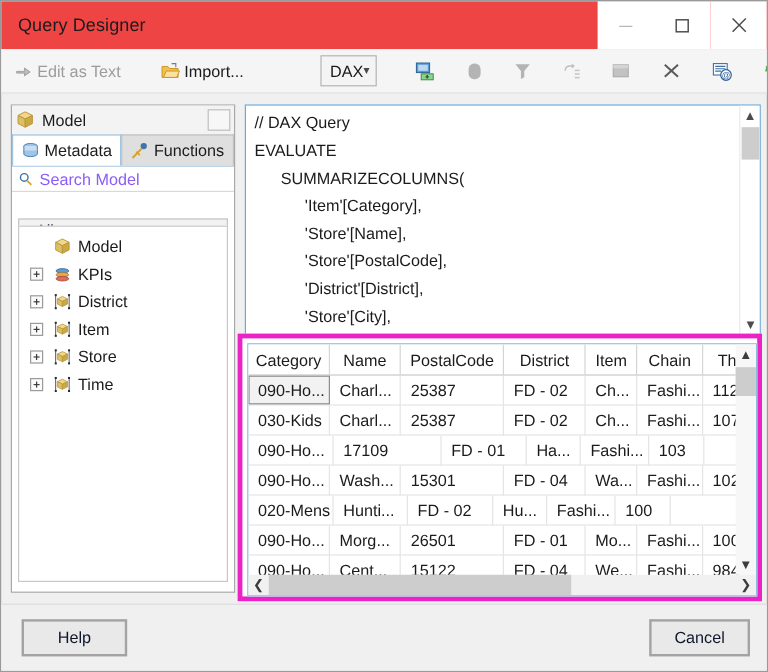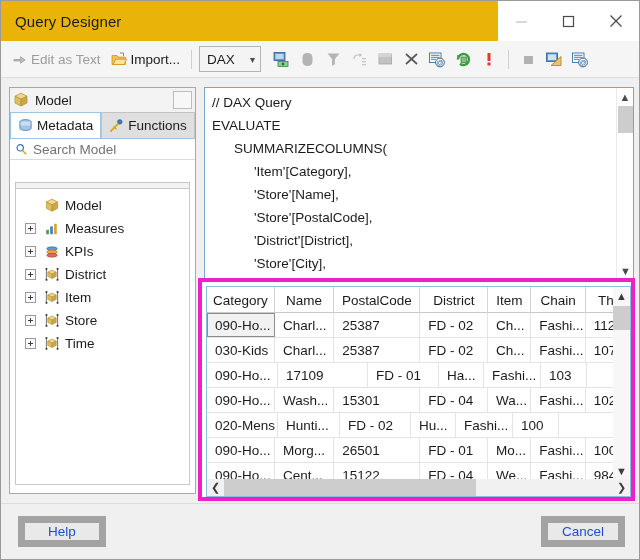--- a/index.html
+++ b/index.html
@@ -14,21 +14,21 @@
     position: relative;
     width: 640px; height: 560px;
     background: #f0f0f0;
     border: 1px solid #9a9a9a;
     overflow: hidden;
   }
 
   
   .titlebar {
     position: absolute; left: 0; top: 0; width: 638px; height: 40px;
-    background: #eab308;
+    background: #ef4444;
     display: flex; align-items: center;
   }
   .title-text {
     margin-left: 14px;
     font-size: 15px;
     color: #1b1b1b;
     letter-spacing: .1px;
   }
   .win-btns {
     position: absolute; right: 0; top: 0; height: 40px;
@@ -41,20 +41,21 @@
   }
   .win-btn svg { display: block; }
 
   
   .toolbar {
     position: absolute; left: 0; top: 40px; width: 638px; height: 37px;
     background: #f5f5f5;
     border-bottom: 1px solid #dedede;
     display: flex; align-items: center;
     padding-left: 7px;
+    gap: 23px;
   }
   .tb-item {
     display: flex; align-items: center; height: 28px;
     padding: 0 4px; margin-right: 2px;
     font-size: 13.5px; color: #1b1b1b; white-space: nowrap;
   }
   .tb-item.disabled { color: #9c9c9c; }
   .tb-sep {
     width: 1px; height: 19px; background: #cfcfcf; margin: 0 7px 0 5px;
   }
@@ -101,21 +102,21 @@
     font-size: 13.5px; color: #1b1b1b;
     background: #dfdfdf; border: 1px solid #c3c3c3; border-bottom: none;
   }
   .tab.active { background: #ffffff; border-color: #9fc4e0; }
   .search-row {
     position: relative; height: 21px;
     border-bottom: 1px solid #d9d9d9;
     display: flex; align-items: center; padding-left: 5px;
     overflow: hidden; background: #ffffff;
   }
-  .search-ph { font-size: 13.5px; color: #737373; margin-left: 5px; }
+  .search-ph { font-size: 13.5px; color: #8b5cf6; margin-left: 5px; }
   .mg-label {
     position: absolute; left: 7px; top: 37px;
     font-size: 13.5px; color: #1b1b1b; background: #ffffff;
     padding-right: 4px;
   }
   .mg-wrap { position: relative; height: 44px; background: #ffffff; }
   .mg-combo {
     position: absolute; left: 5px; top: 22px; width: 175px; height: 21px;
     background: #f2f2f2; border: 1px solid #c4c4c4;
     display: flex; align-items: center; justify-content: space-between;
@@ -241,22 +242,22 @@
     background: #cdcdcd;
   }
 
   
   .footer {
     position: absolute; left: 0; bottom: 0; width: 638px; height: 56px;
     background: #f0f0f0; border-top: 1px solid #dcdcdc;
   }
   .btn {
     position: absolute; top: 12px; height: 31px;
-    background: #e9e9e9; border: 7px solid #a3a3a3;
-    font-size: 13.5px; color: #1d4ed8;
+    background: #e9e9e9; border: 2px solid #a3a3a3;
+    font-size: 13.5px; color: #0f172a;
     display: flex; align-items: center; justify-content: center;
   }
   .btn-help { left: 17px; width: 88px; }
   .btn-ok { left: 443px; width: 84px; }
   .btn-cancel { left: 540px; width: 84px; }
 </style>
 </head>
 <body>
 
 <div id="app">
@@ -459,31 +460,20 @@
         <div class="tree-row root">
           <span style="width: 11px; flex: 0 0 auto; margin-right: 7px;"></span>
           <span class="tree-icon">
             <svg width="16" height="15" viewBox="0 0 16 16">
               <path d="M8 1.2 L14 4.2 L8 7.2 L2 4.2 Z" fill="#f0d78c" stroke="#b99638" stroke-width=".8"></path>
               <path d="M2 4.2 L8 7.2 L8 14 L2 11 Z" fill="#ddbf63" stroke="#b99638" stroke-width=".8"></path>
               <path d="M14 4.2 L8 7.2 L8 14 L14 11 Z" fill="#c9a845" stroke="#b99638" stroke-width=".8"></path>
             </svg>
           </span>
           <span class="tree-label">Model</span>
-        </div>
-        <div class="tree-row child">
-          <span class="expander"></span>
-          <span class="tree-icon">
-            <svg width="15" height="14" viewBox="0 0 16 16">
-              <rect x="2" y="9" width="3" height="5" fill="#4a9a4a"></rect>
-              <rect x="6.5" y="5" width="3" height="9" fill="#3f7fc4"></rect>
-              <rect x="11" y="2" width="3" height="12" fill="#d8a32a"></rect>
-            </svg>
-          </span>
-          <span class="tree-label">Measures</span>
         </div>
         <div class="tree-row child">
           <span class="expander"></span>
           <span class="tree-icon">
             <svg width="16" height="14" viewBox="0 0 16 16">
               <ellipse cx="8" cy="4.3" rx="6" ry="2.2" fill="#5b9bd5" stroke="#36608f" stroke-width=".7"></ellipse>
               <ellipse cx="8" cy="8" rx="6" ry="2.2" fill="#e8a84a" stroke="#a9762a" stroke-width=".7"></ellipse>
               <ellipse cx="8" cy="11.7" rx="6" ry="2.2" fill="#dd6b5e" stroke="#9c4238" stroke-width=".7"></ellipse>
             </svg>
           </span>

